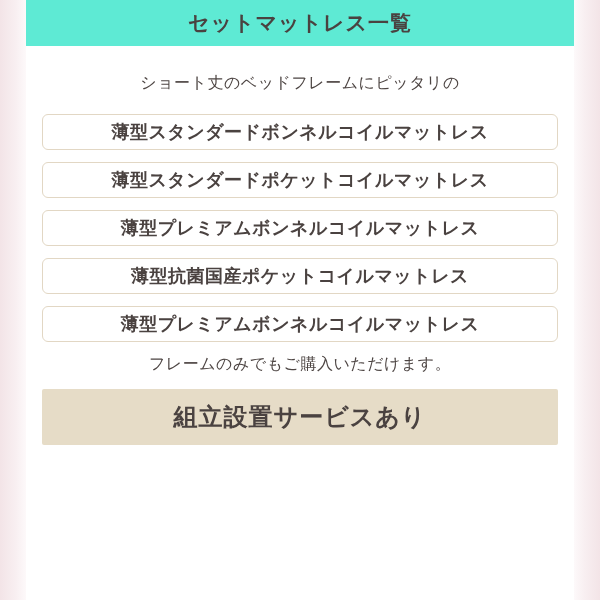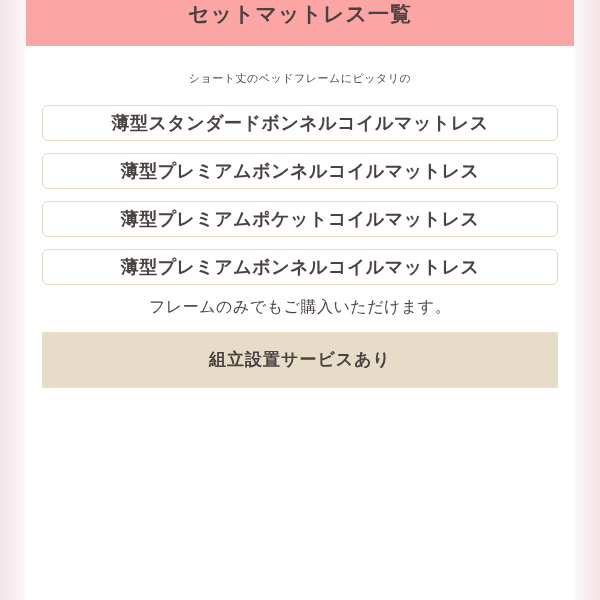--- a/index.html
+++ b/index.html
@@ -35,37 +35,37 @@
   .content {
     position: absolute;
     left: 26px;
     right: 26px;
     top: 0;
     bottom: 0;
   }
 
   .title-bar {
     height: 46px;
-    background: #fca5a5;
+    background: #5eead4;
     display: flex;
-    align-items: flex-start;
+    align-items: center;
     justify-content: center;
   }
   .title-bar .title {
     font-size: 21px;
     font-weight: bold;
     color: #4a4240;
     letter-spacing: 1px;
   }
 
   .lead {
     margin-top: 22px;
     text-align: center;
     color: #4d4543;
-    font-size: 11px;
+    font-size: 16px;
     line-height: 1.9;
     letter-spacing: 0.5px;
   }
 
   .list {
     margin: 16px auto 0;
     width: 516px;
   }
   .item {
     height: 36px;
@@ -97,21 +97,21 @@
     margin: 14px auto 0;
     width: 516px;
     height: 56px;
     background: #e6dcc7;
     display: flex;
     align-items: center;
     justify-content: center;
     border-radius: 2px;
   }
   .service-banner .banner-label {
-    font-size: 17px;
+    font-size: 24px;
     font-weight: bold;
     color: #4a4240;
     letter-spacing: 1px;
   }
 </style>
 </head>
 <body>
 
 <div class="page">
   <div class="edge left"></div>
@@ -125,24 +125,27 @@
 
     <div class="lead">
       <div>ショート丈のベッドフレームにピッタリの</div>
     </div>
 
     <div class="list">
       <div class="item">
         <span class="item-label">薄型スタンダードボンネルコイルマットレス</span>
       </div>
       <div class="item">
+        <span class="item-label">薄型スタンダードポケットコイルマットレス</span>
+      </div>
+      <div class="item">
         <span class="item-label">薄型プレミアムボンネルコイルマットレス</span>
       </div>
       <div class="item">
-        <span class="item-label">薄型プレミアムポケットコイルマットレス</span>
+        <span class="item-label">薄型抗菌国産ポケットコイルマットレス</span>
       </div>
       <div class="item">
         <span class="item-label">薄型プレミアムボンネルコイルマットレス</span>
       </div>
     </div>
 
     <div class="note">フレームのみでもご購入いただけます。</div>
 
     <div class="service-banner">
       <span class="banner-label">組立設置サービスあり</span>

